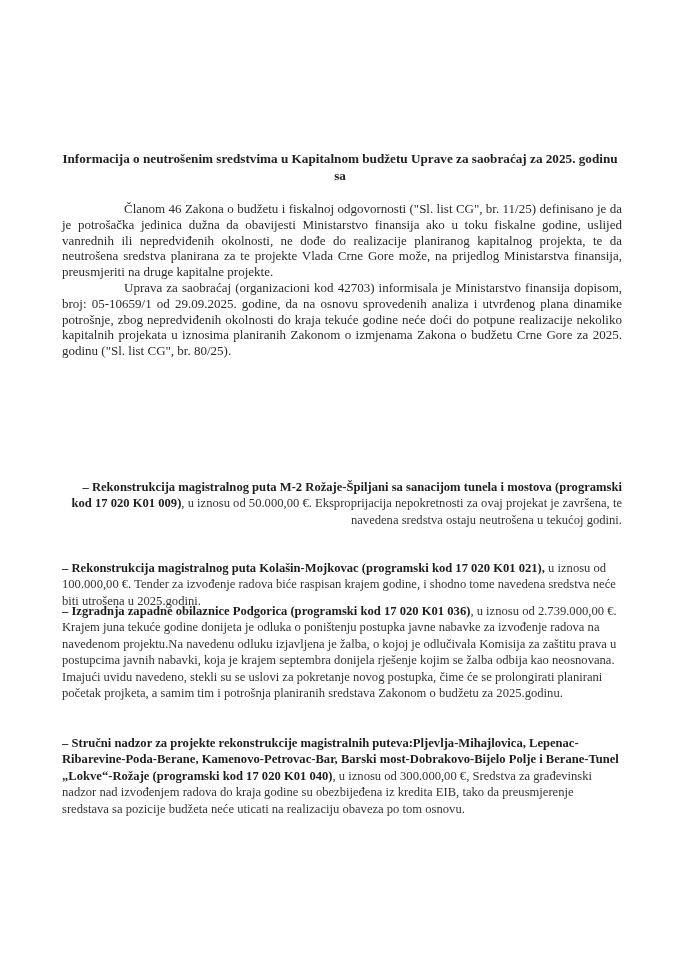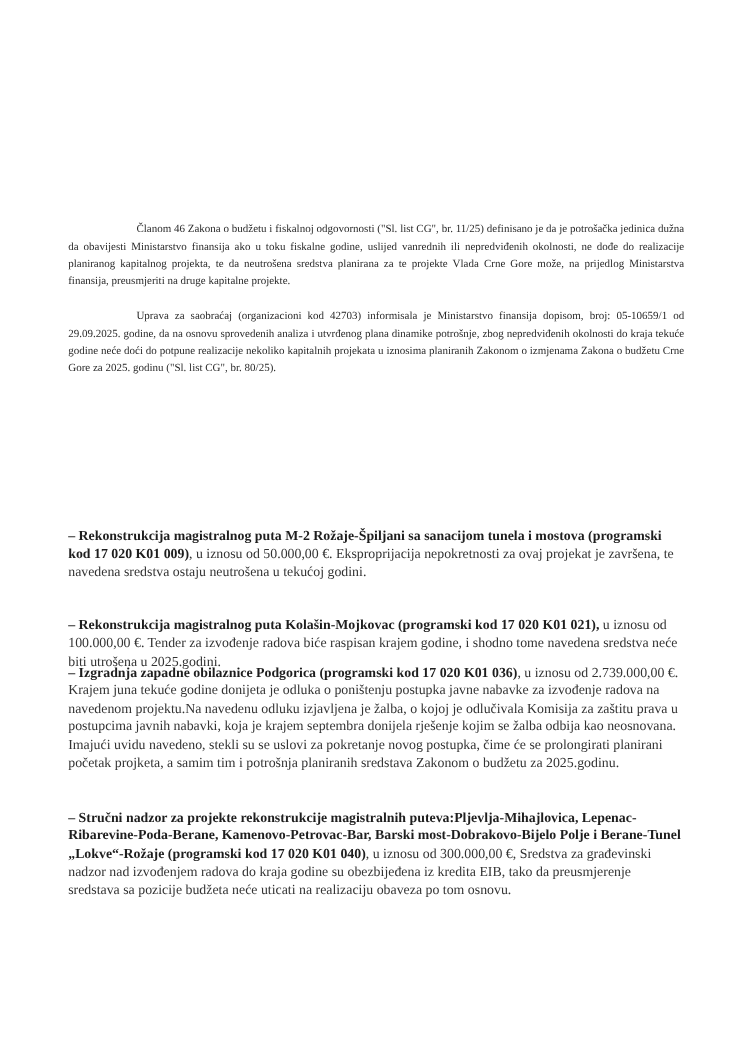--- a/index.html
+++ b/index.html
@@ -9,46 +9,47 @@
       color: #1e1e1e; position: relative;
     }
     .page { position: absolute; left: 0; top: 0; width: 679px; height: 960px; }
     .title {
       position: absolute; left: 60px; width: 560px; top: 150px;
       text-align: center; font-weight: bold; font-size: 13.2px; line-height: 17px;
       color: #222;
     }
     .para {
       position: absolute; left: 62px; width: 560px;
-      font-size: 10px; line-height: 15.8px; text-align: justify;
+      font-size: 13px; line-height: 15.8px; text-align: justify;
       color: #2a2a2a;
     }
     .indent { text-indent: 62px; }
     .bullet {
       position: absolute; left: 62px; width: 560px;
       font-size: 12.6px; line-height: 16.4px; color: #333;
     }
     .bullet b { color: #1e1e1e; }
     b { font-weight: bold; }
   </style>
 </head>
 <body>
 
 <div class="page">
 
   <div class="title">
+    <div>Informacija o neutrošenim sredstvima u Kapitalnom budžetu Uprave za saobraćaj za 2025. godinu sa</div>
   </div>
 
   <div class="para indent" style="top:201px;">Članom 46 Zakona o budžetu i fiskalnoj odgovornosti ("Sl. list CG", br. 11/25) definisano je da je potrošačka jedinica dužna da obavijesti Ministarstvo finansija ako u toku fiskalne godine, uslijed vanrednih ili nepredviđenih okolnosti, ne dođe do realizacije planiranog kapitalnog projekta, te da neutrošena sredstva planirana za te projekte Vlada Crne Gore može, na prijedlog Ministarstva finansija, preusmjeriti na druge kapitalne projekte.</div>
 
   <div class="para indent" style="top:280px;">Uprava za saobraćaj (organizacioni kod 42703) informisala je Ministarstvo finansija dopisom, broj: 05-10659/1 od 29.09.2025. godine, da na osnovu sprovedenih analiza i utvrđenog plana dinamike potrošnje, zbog nepredviđenih okolnosti do kraja tekuće godine neće doći do potpune realizacije nekoliko kapitalnih projekata u iznosima planiranih Zakonom o izmjenama Zakona o budžetu Crne Gore za 2025. godinu ("Sl. list CG", br. 80/25).</div>
 
 
 
-  <div class="bullet" style="top:479px;"><b>– Rekonstrukcija magistralnog puta M-2 Rožaje-Špiljani sa sanacijom tunela i mostova (programski kod 17 020 K01 009)</b><span>, u iznosu od 50.000,00 €. Eksproprijacija nepokretnosti za ovaj projekat je završena, te navedena sredstva ostaju neutrošena u tekućoj godini.</span></div>
+  <div class="bullet" style="top:479px;text-align:right;"><b>– Rekonstrukcija magistralnog puta M-2 Rožaje-Špiljani sa sanacijom tunela i mostova (programski kod 17 020 K01 009)</b><span>, u iznosu od 50.000,00 €. Eksproprijacija nepokretnosti za ovaj projekat je završena, te navedena sredstva ostaju neutrošena u tekućoj godini.</span></div>
 
   <div class="bullet" style="top:550px;margin-top:10px;"><b>– Rekonstrukcija magistralnog puta Kolašin-Mojkovac (programski kod 17 020 K01 021),</b><span> u iznosu od 100.000,00 €. Tender za izvođenje radova biće raspisan krajem godine, i shodno tome navedena sredstva neće biti utrošena u 2025.godini.</span></div>
 
   <div class="bullet" style="top:603px;"><b>– Izgradnja zapadne obilaznice Podgorica (programski kod 17 020 K01 036)</b><span>, u iznosu od 2.739.000,00 €. Krajem juna tekuće godine donijeta je odluka o poništenju postupka javne nabavke za izvođenje radova na navedenom projektu.Na navedenu odluku izjavljena je žalba, o kojoj je odlučivala Komisija za zaštitu prava u postupcima javnih nabavki, koja je krajem septembra donijela rješenje kojim se žalba odbija kao neosnovana. Imajući uvidu navedeno, stekli su se uslovi za pokretanje novog postupka, čime će se prolongirati planirani početak projketa, a samim tim i potrošnja planiranih sredstava Zakonom o budžetu za 2025.godinu.</span></div>
 
   <div class="bullet" style="top:735px;"><b>– Stručni nadzor za projekte rekonstrukcije magistralnih puteva:Pljevlja-Mihajlovica, Lepenac-Ribarevine-Poda-Berane, Kamenovo-Petrovac-Bar, Barski most-Dobrakovo-Bijelo Polje i Berane-Tunel „Lokve“-Rožaje (programski kod 17 020 K01 040)</b><span>, u iznosu od 300.000,00 €, Sredstva za građevinski nadzor nad izvođenjem radova do kraja godine su obezbijeđena iz kredita EIB, tako da preusmjerenje sredstava sa pozicije budžeta neće uticati na realizaciju obaveza po tom osnovu.</span></div>
 
 </div>
 
 </body></html>

